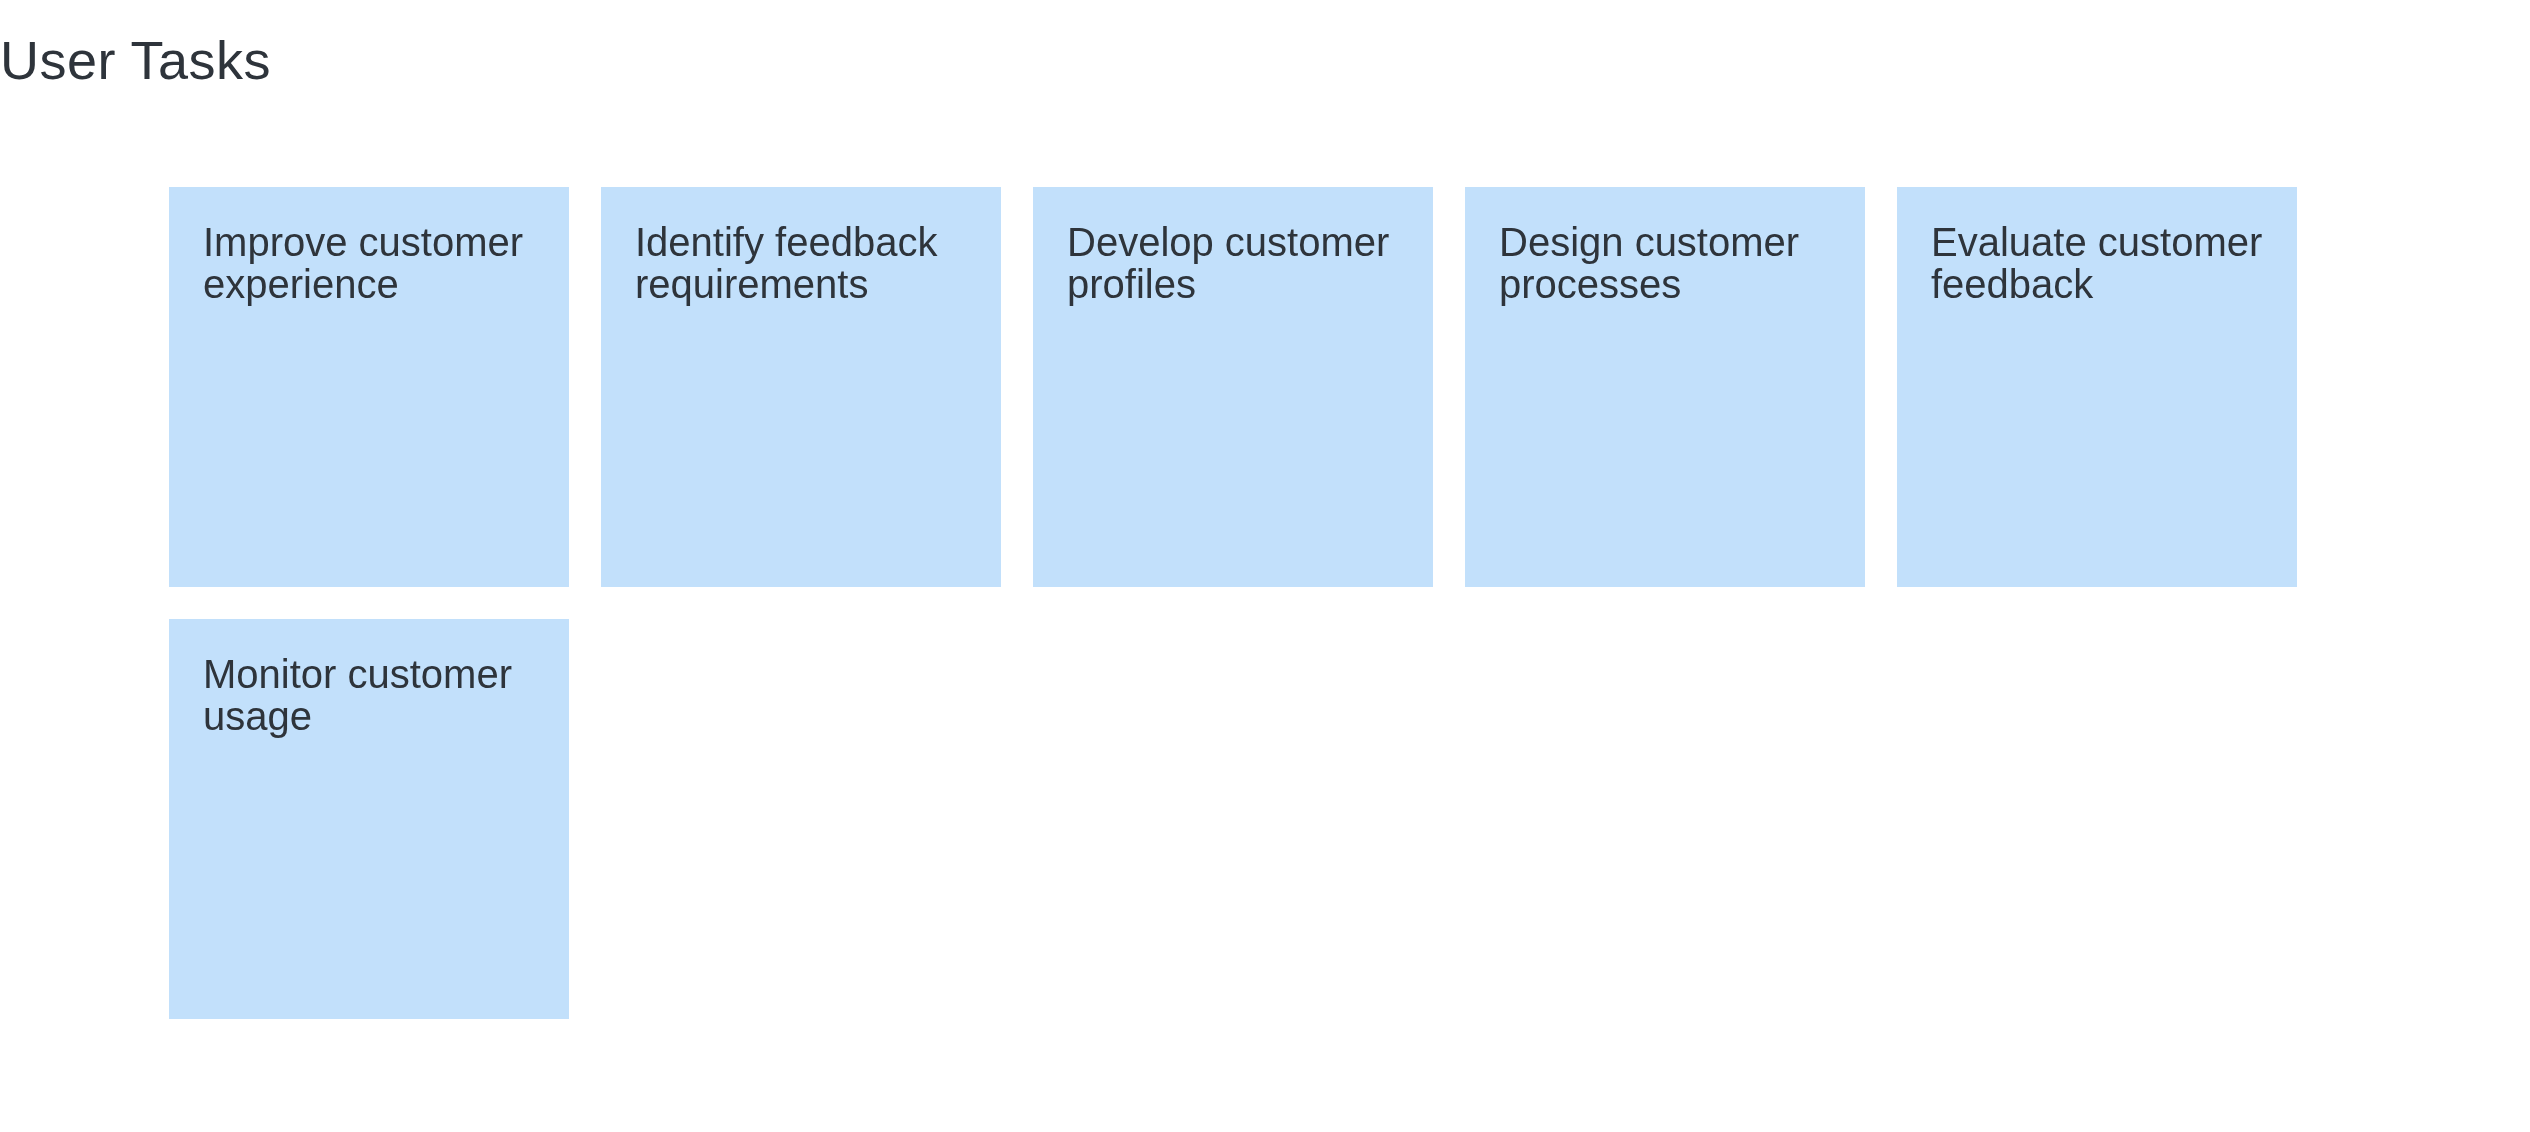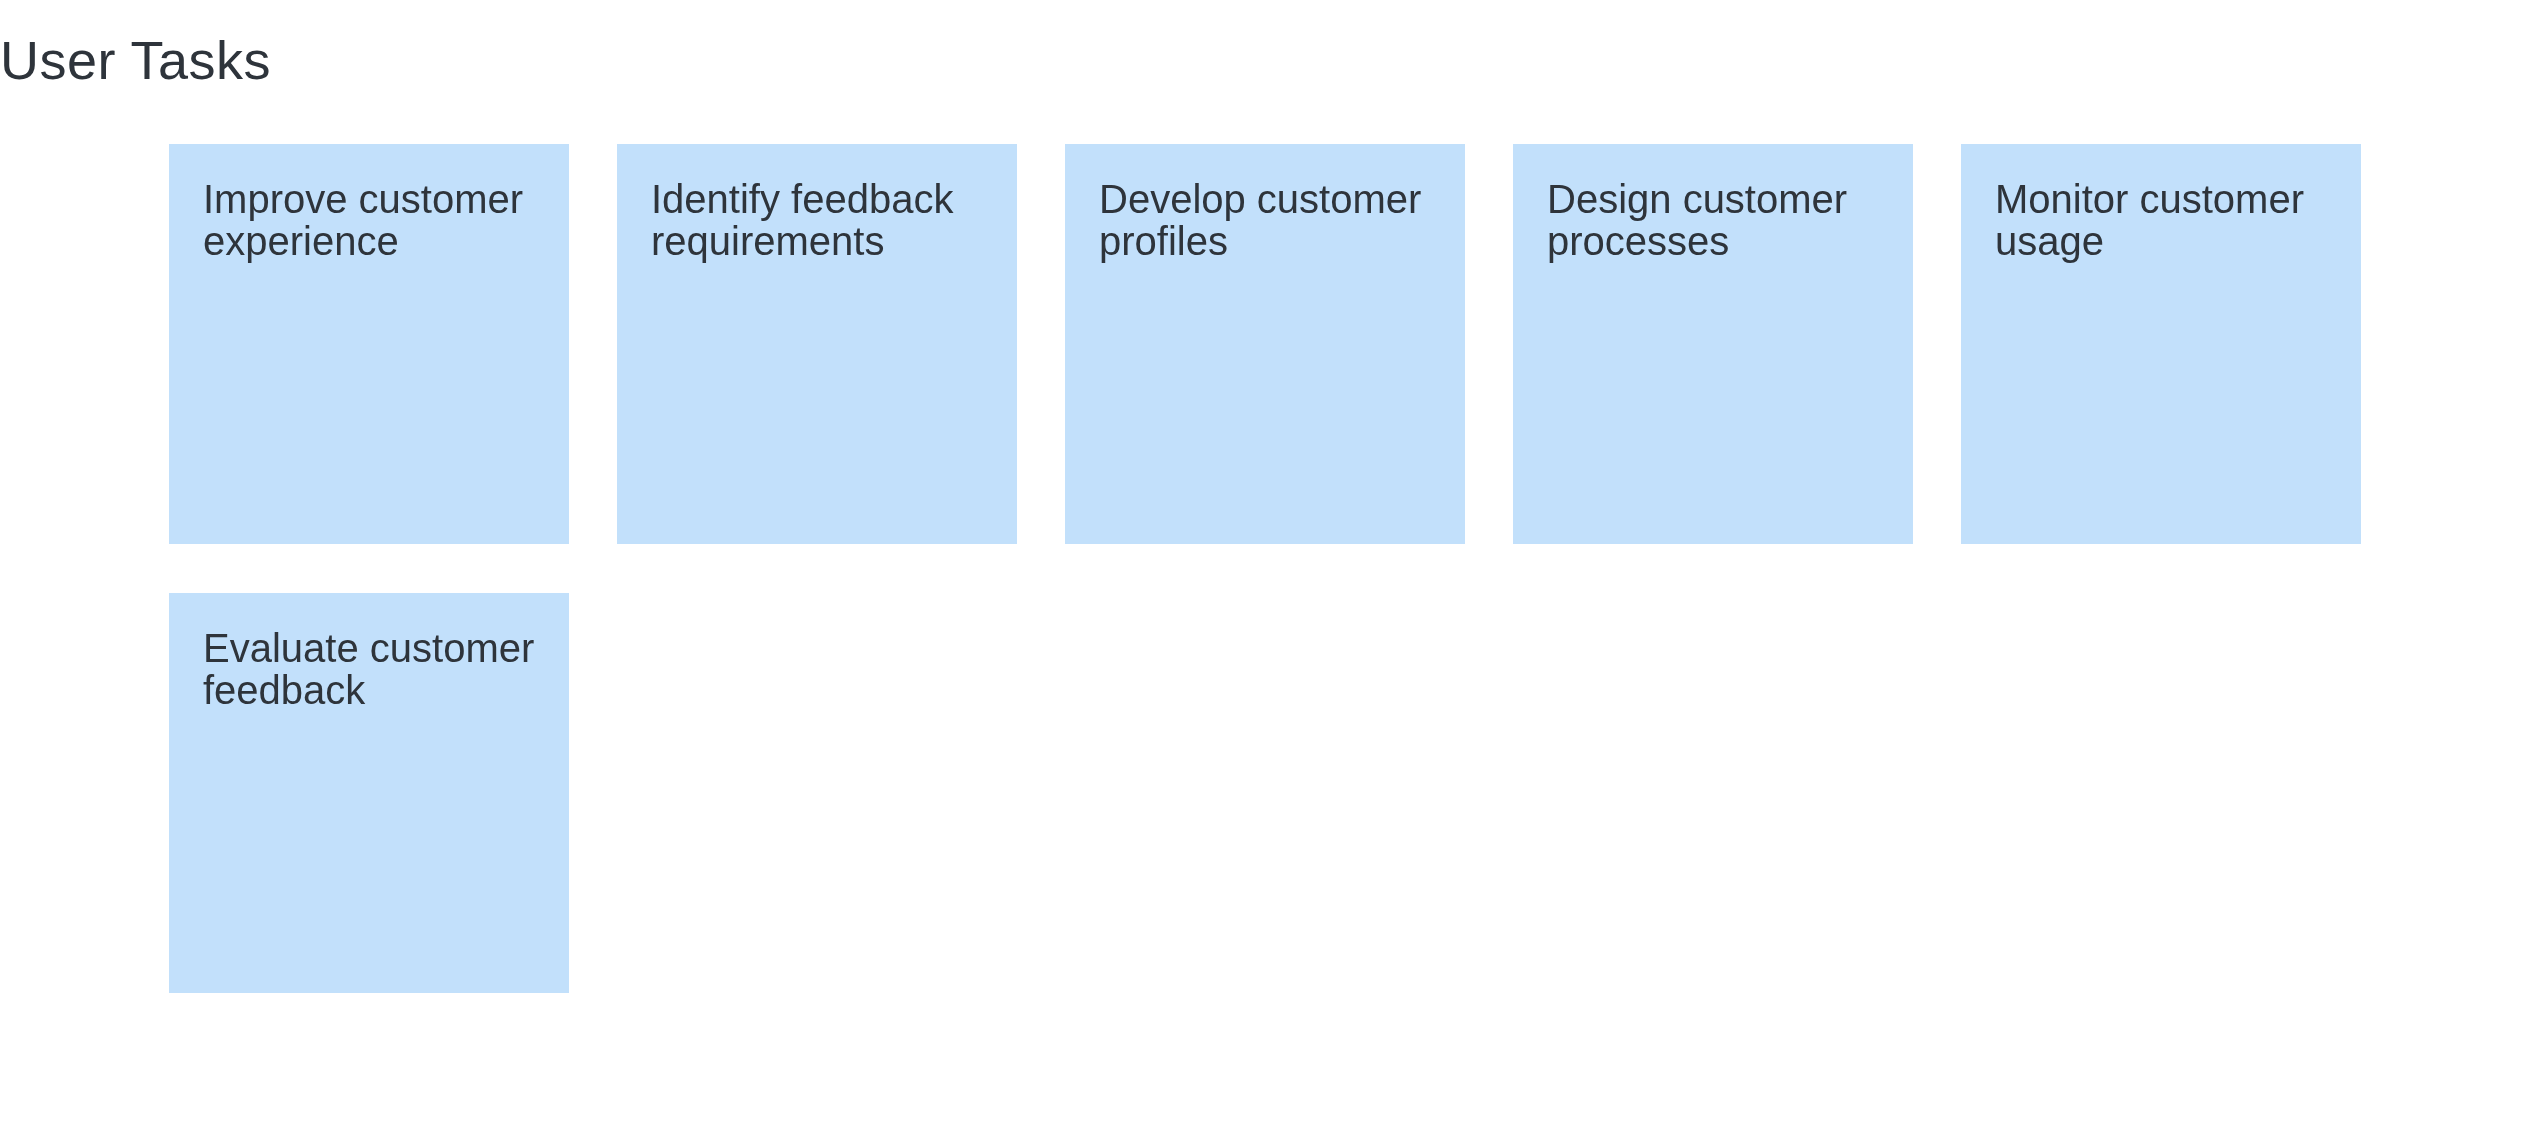--- a/index.html
+++ b/index.html
@@ -27,21 +27,22 @@
     font-weight: 400;
     color: var(--text-color);
     letter-spacing: 0.5px;
   }
   .task-grid {
     display: grid;
     grid-template-columns: repeat(5, 400px);
     column-gap: 48px;
     row-gap: 49px;
     width: 2192px;
-    margin: 51px auto 0;
+    margin: 94px auto 0;
+    gap: 32px;
   }
   .task-card {
     width: 400px;
     height: 400px;
     background: var(--card-color);
     padding: 34px;
     overflow: hidden;
   }
   .task-card-label {
     display: block;
@@ -76,23 +77,23 @@
 profiles</span>
     </div>
 
     <div class="task-card">
       <span class="task-card-label">Design customer
 processes</span>
     </div>
 
 
     <div class="task-card">
-      <span class="task-card-label">Monitor customer
-usage</span>
+      <span class="task-card-label">Evaluate customer
+feedback</span>
     </div>
 
     <div class="task-card">
-      <span class="task-card-label">Evaluate customer
-feedback</span>
+      <span class="task-card-label">Monitor customer
+usage</span>
     </div>
 
   </div>
 </div>
 
 </body></html>

